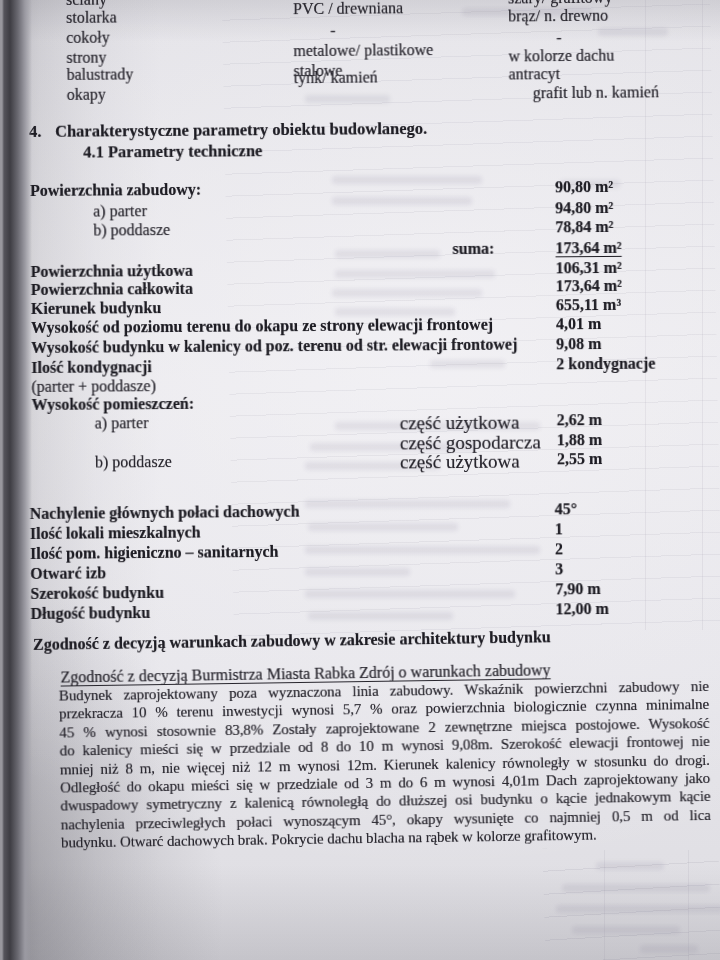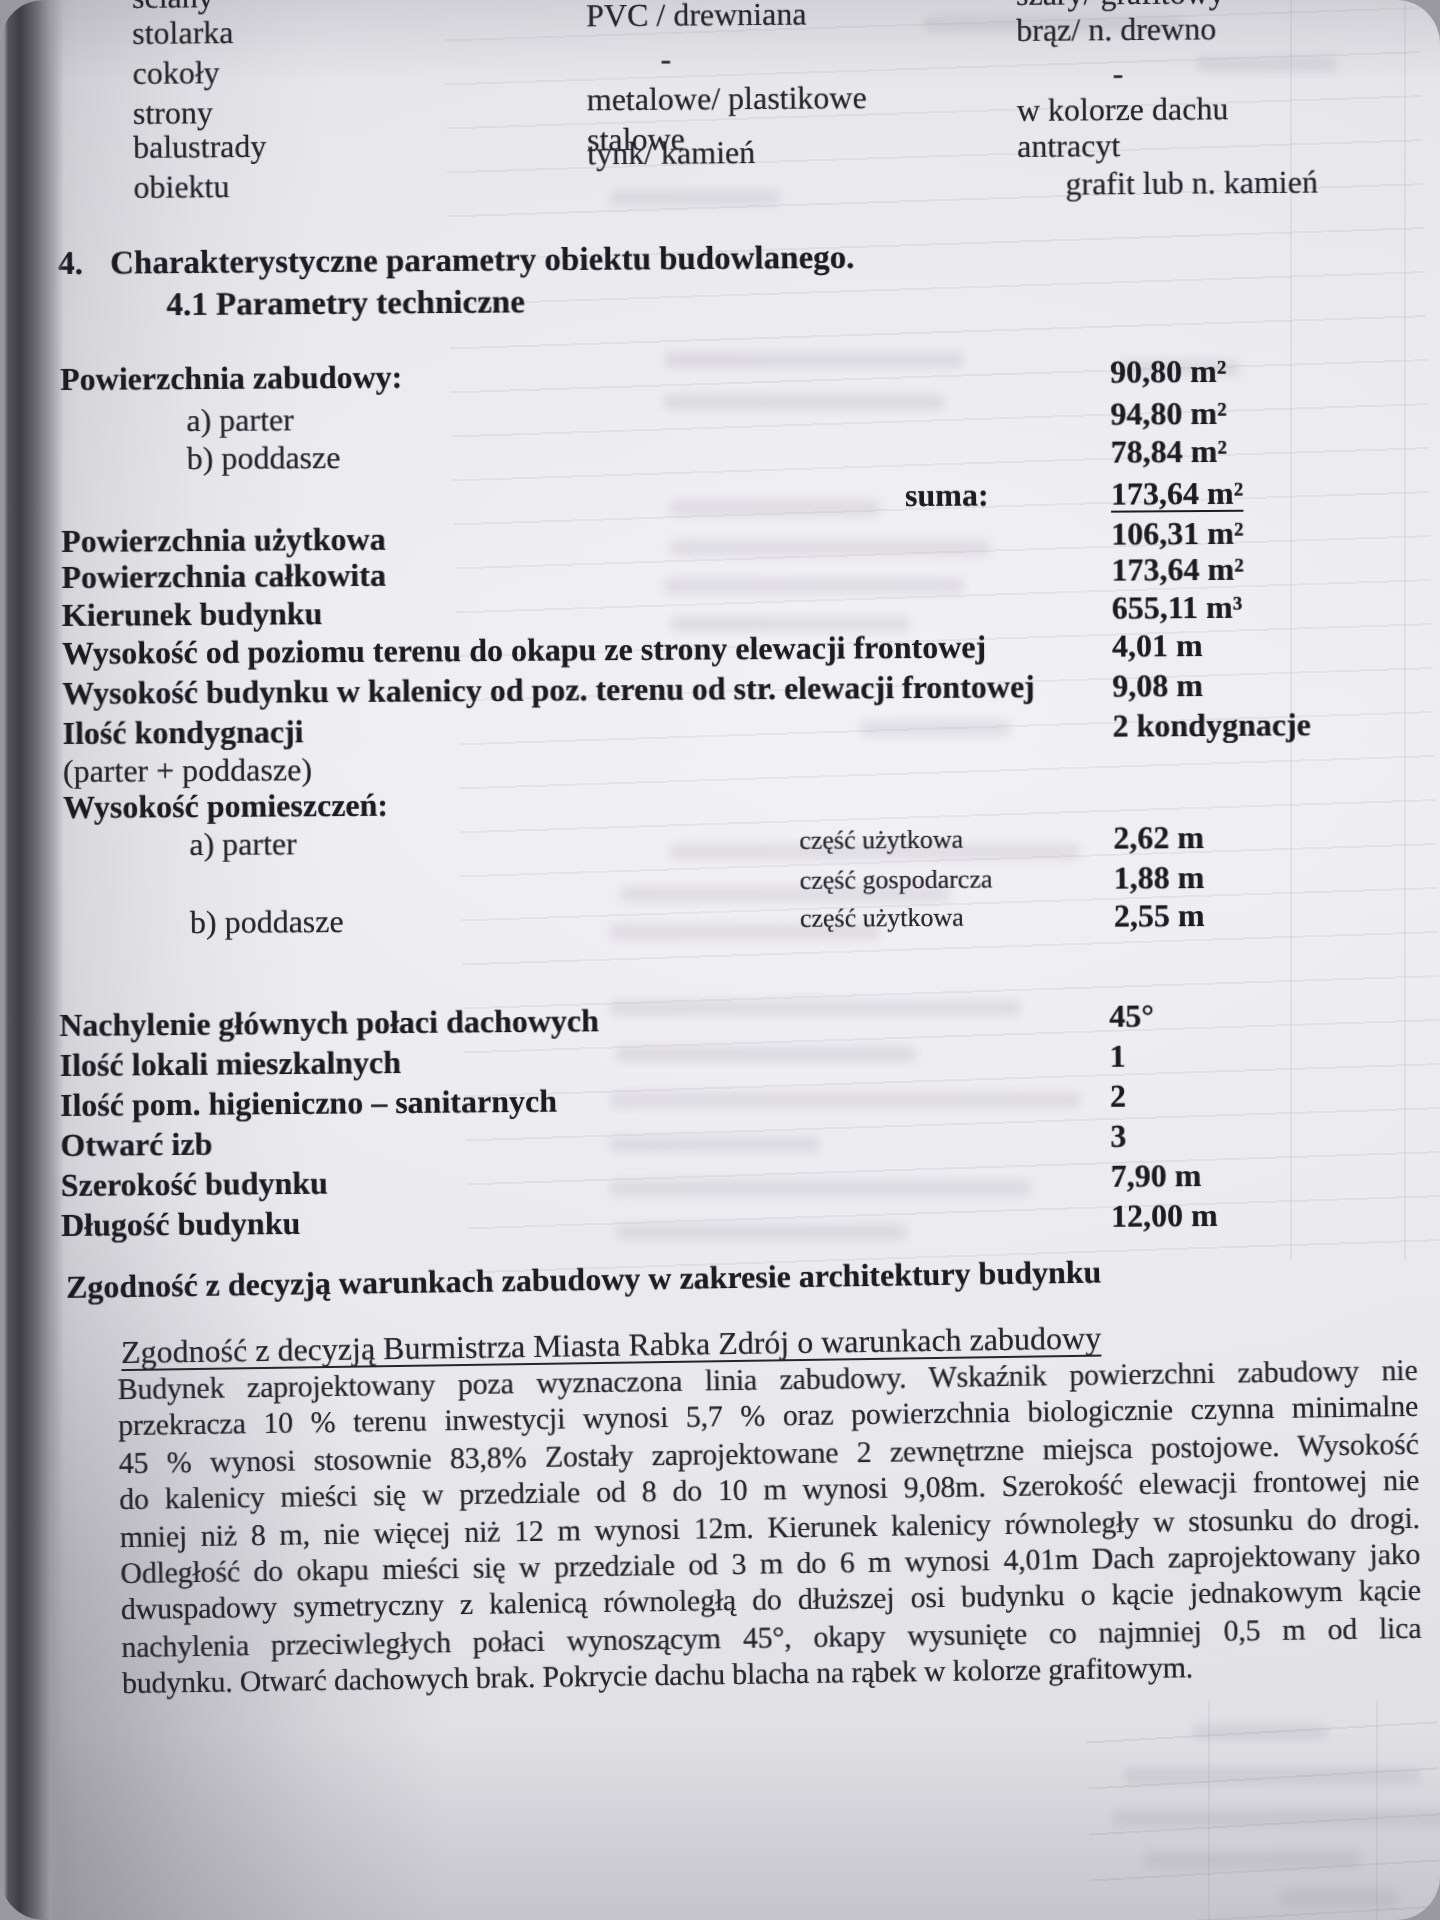--- a/index.html
+++ b/index.html
@@ -1,20 +1,19 @@
 <!DOCTYPE html>
 <html><head>
 <meta charset="utf-8">
 <style>
   html,body{margin:0;padding:0;background:#9a999f;}
   #photo{
     position:relative;width:720px;height:960px;overflow:hidden;
     font-family:"Liberation Serif","DejaVu Serif",serif;
     color:#26242c;
-    border-radius:22px;
   }
   
   #paper{
     position:absolute;inset:0;
     background:
       radial-gradient(1000px 760px at 60% 36%, rgba(250,249,252,.50), rgba(250,249,252,0) 70%),
       radial-gradient(320px 460px at 0% 94%, rgba(70,69,76,.30), rgba(70,69,76,0) 70%),
       linear-gradient(90deg, rgba(84,83,90,.34) 0px, rgba(110,109,117,.20) 40px, rgba(140,139,148,.10) 95px, rgba(160,160,168,0) 160px),
       linear-gradient(0deg, rgba(125,124,133,.26) 0px, rgba(125,124,133,0) 95px),
       linear-gradient(180deg, rgba(140,139,148,.28) 0px, rgba(140,139,148,0) 42px),
@@ -35,21 +34,21 @@
   .gv{position:absolute;width:1px;background:rgba(139,137,155,.15);}
   .gs{position:absolute;height:8px;border-radius:3px;background:rgba(128,125,146,.17);filter:blur(2.2px);}
   
   .blk{position:absolute;left:0;top:0;width:720px;filter:blur(.22px);}
   .t{position:absolute;white-space:nowrap;font-size:16px;line-height:19px;text-shadow:0 0 .4px rgba(38,36,44,.55);}
   .b{font-weight:700;color:#1c1b22;}
   .row{position:absolute;left:0;width:720px;height:20px;}
   .lbl{position:absolute;left:30px;white-space:nowrap;font-weight:700;color:#1c1b22;font-size:16px;text-shadow:0 0 .4px rgba(38,36,44,.55);}
   .plain{font-weight:400;color:#26242c;}
   .ind{left:93px;text-align:center;}
-  .part{position:absolute;left:398px;white-space:nowrap;font-size:13px;text-shadow:0 0 .4px rgba(38,36,44,.55);}
+  .part{position:absolute;left:398px;white-space:nowrap;font-size:19px;text-shadow:0 0 .4px rgba(38,36,44,.55);}
   .val{position:absolute;left:555px;white-space:nowrap;font-weight:700;color:#1c1b22;font-size:16px;text-shadow:0 0 .4px rgba(38,36,44,.55);}
   .suma{left:452px;}
   .u{text-decoration:underline;text-underline-offset:3px;}
   #blk-materials{transform:rotate(-0.45deg);transform-origin:60px 0px;}
   #blk-sec4{transform:rotate(-0.45deg);transform-origin:30px 120px;}
   #blk-params{transform:rotate(-0.4deg);transform-origin:30px 180px;}
   #blk-roof{transform:rotate(-0.5deg);transform-origin:30px 550px;}
   #blk-comp{transform:rotate(-0.85deg);transform-origin:30px 640px;}
   #para{position:absolute;left:58px;top:687px;width:650px;}
   .pl{height:18.4px;line-height:18.4px;font-size:15px;letter-spacing:-0.12px;overflow:hidden;
@@ -96,21 +95,21 @@
     <i class="gs" style="left:572px;top:926px;width:108px"></i>
     <i class="gs" style="left:640px;top:945px;width:58px"></i>
   </div>
 
   <div class="blk" id="blk-materials">
     <span class="t" style="left:66px;top:-10px">ściany</span>
     <span class="t" style="left:66px;top:8px">stolarka</span>
     <span class="t" style="left:66px;top:28px">cokoły</span>
     <span class="t" style="left:66px;top:48px">strony</span>
     <span class="t" style="left:66px;top:65px">balustrady</span>
-    <span class="t" style="left:66px;top:85px">obiektu</span>
+    <span class="t" style="left:66px;top:85px">okapy</span>
     <span class="t" style="left:293px;top:1px">PVC / drewniana</span>
     <span class="t" style="left:330px;top:23px">-</span>
     <span class="t" style="left:293px;top:43px">metalowe/ plastikowe</span>
     <span class="t" style="left:293px;top:63px">stalowe</span>
     <span class="t" style="left:293px;top:70px">tynk/ kamień</span>
     <span class="t" style="left:508px;top:-8px">szary/ grafitowy</span>
     <span class="t" style="left:508px;top:10px">brąz/ n. drewno</span>
     <span class="t" style="left:556px;top:32px">-</span>
     <span class="t" style="left:508px;top:50px">w kolorze dachu</span>
     <span class="t" style="left:508px;top:68px">antracyt</span>

